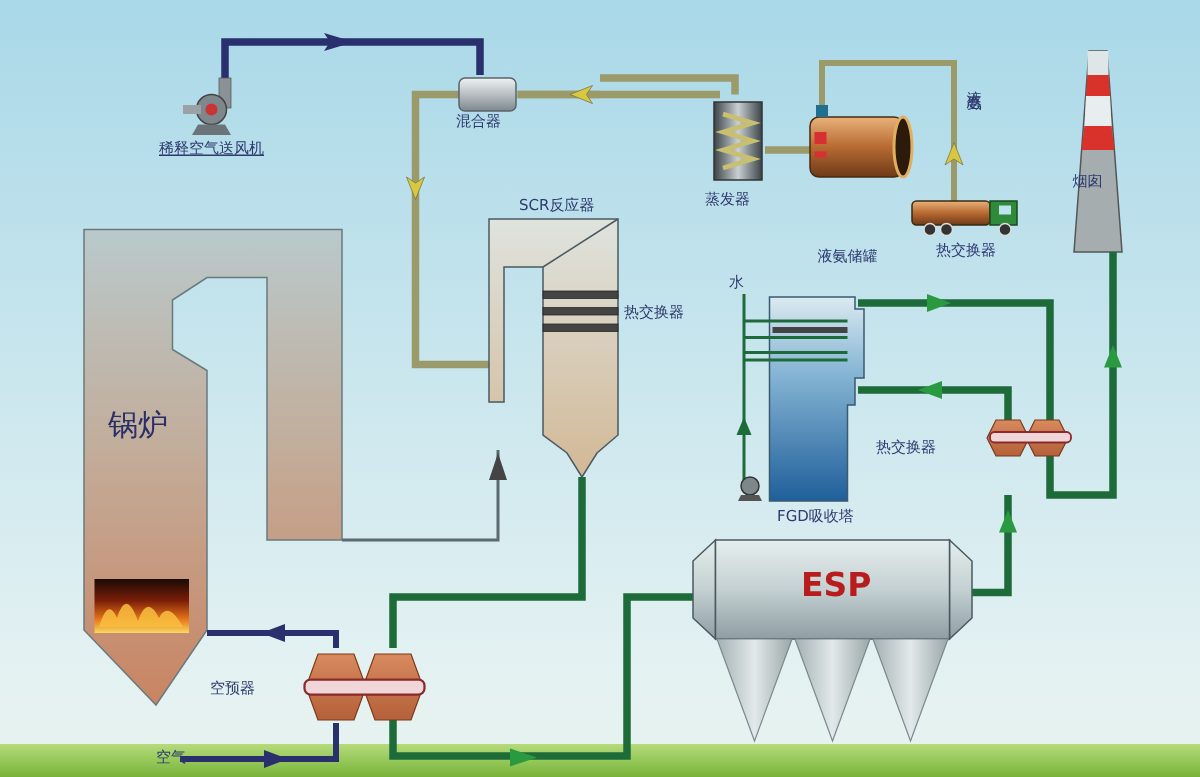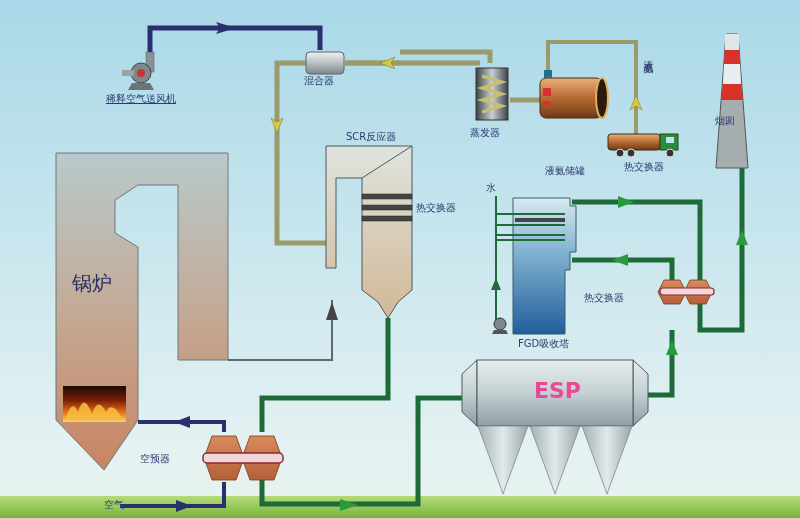--- a/index.html
+++ b/index.html
@@ -1,20 +1,20 @@
 <!DOCTYPE html>
 <html><head>
 <meta charset="utf-8">
 <style>
   html,body{margin:0;padding:0;}
   body{width:800px;height:518px;overflow:hidden;position:relative;font-family:"DejaVu Sans",sans-serif;}
   #stage{position:absolute;left:0;top:0;width:800px;height:518px;}
   .lbl{position:absolute;color:#2e3a6e;font-size:10px;white-space:nowrap;font-family:"DejaVu Sans",sans-serif;}
   .lbl.big{font-size:20px;color:#2a2f66;}
-  .lbl.esp{font-size:22px;color:#ec4899;font-weight:bold;}
+  .lbl.esp{font-size:22px;color:#b91c1c;font-weight:bold;}
   .lbl.vert{writing-mode:vertical-rl;letter-spacing:2px;}
 </style>
 </head>
 <body>
 
 <div id="stage">
 <svg width="800" height="518" viewBox="0 0 800 518">
   <defs>
     <linearGradient id="sky" x1="0" y1="0" x2="0" y2="1">
       <stop offset="0" stop-color="#a9d8e8"></stop>

